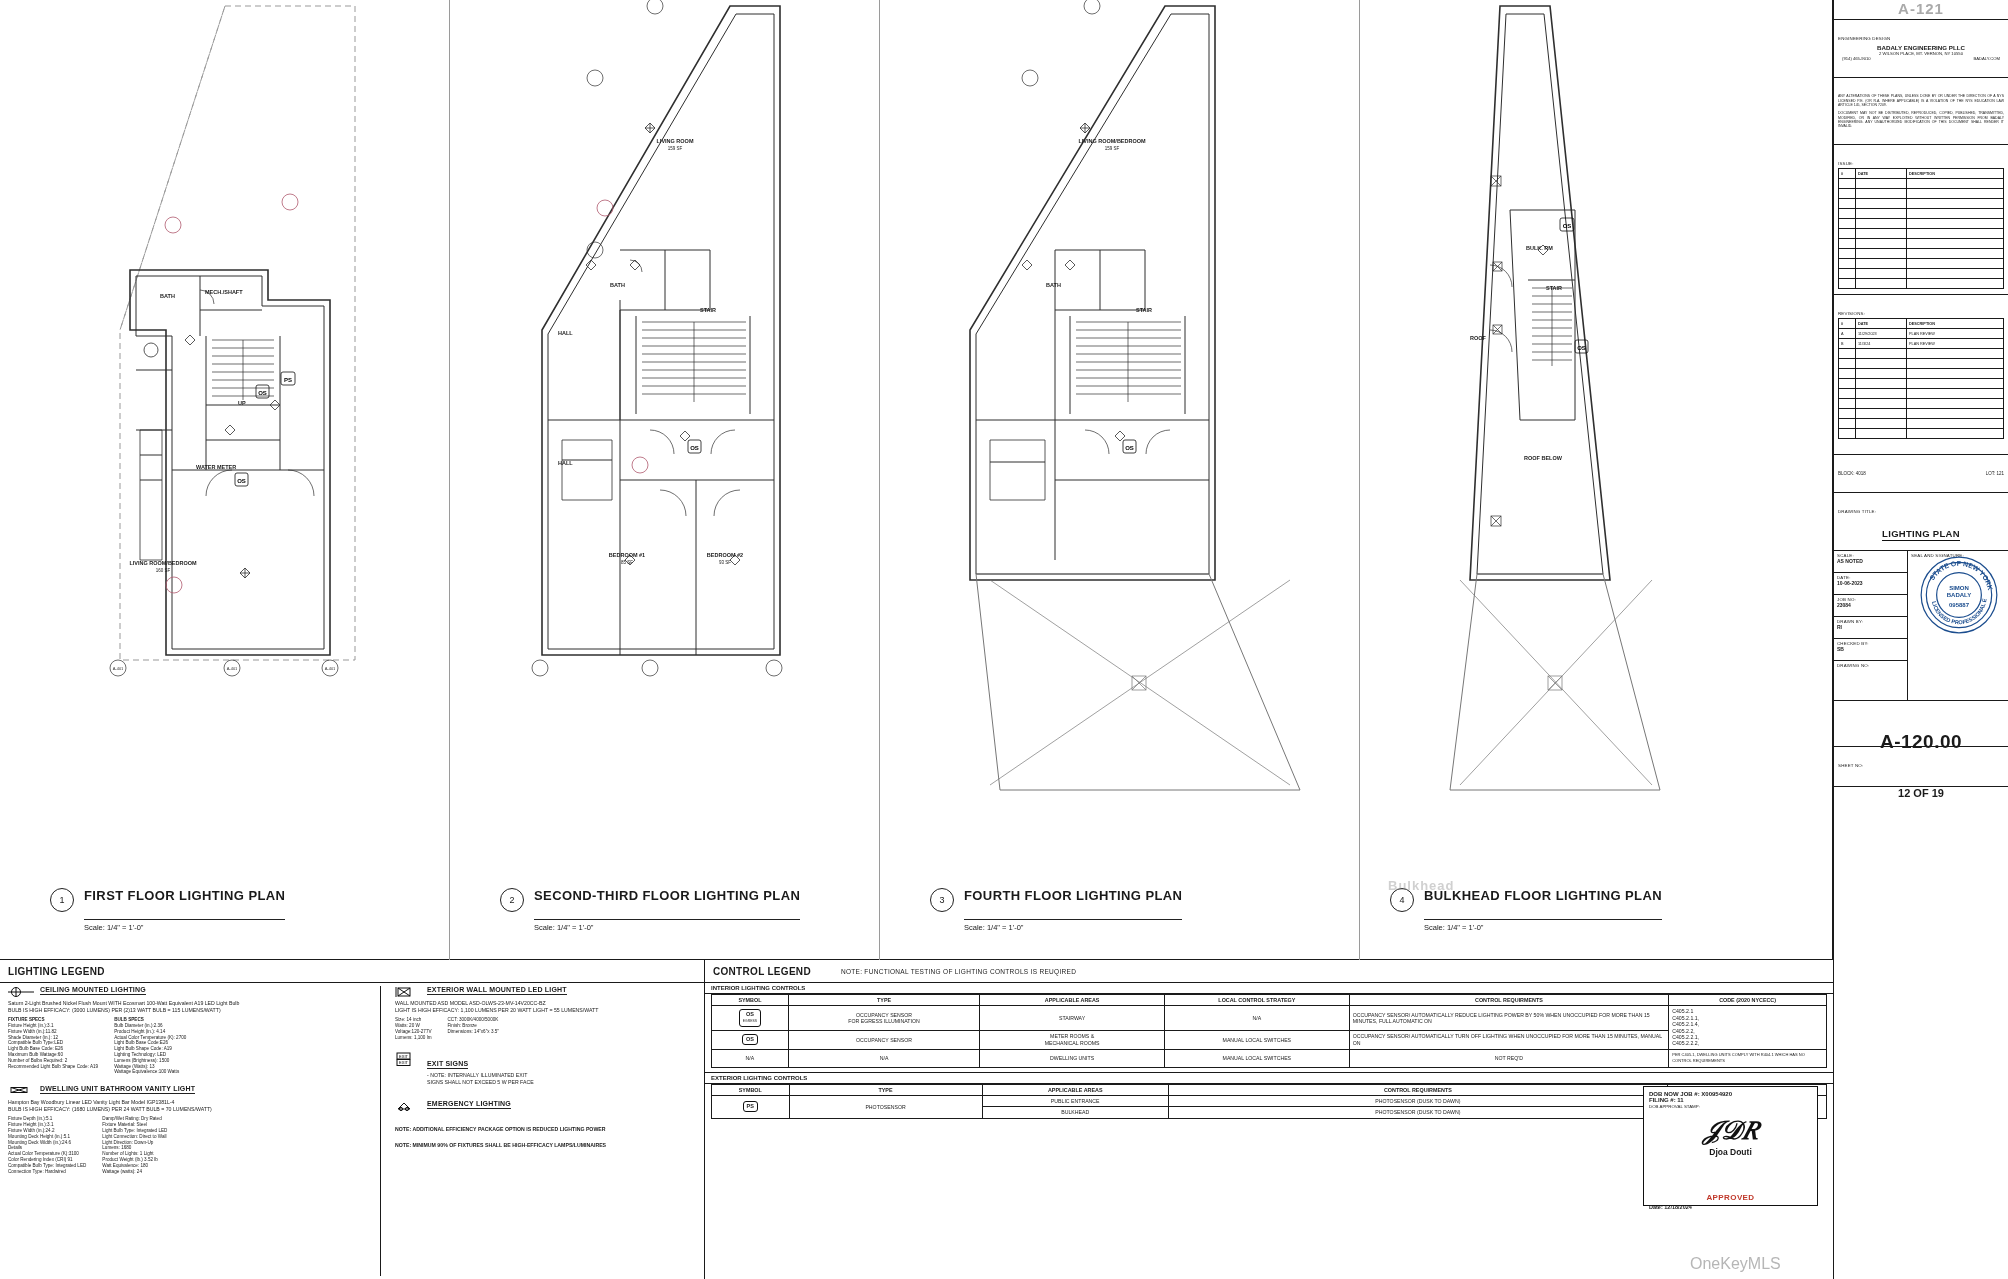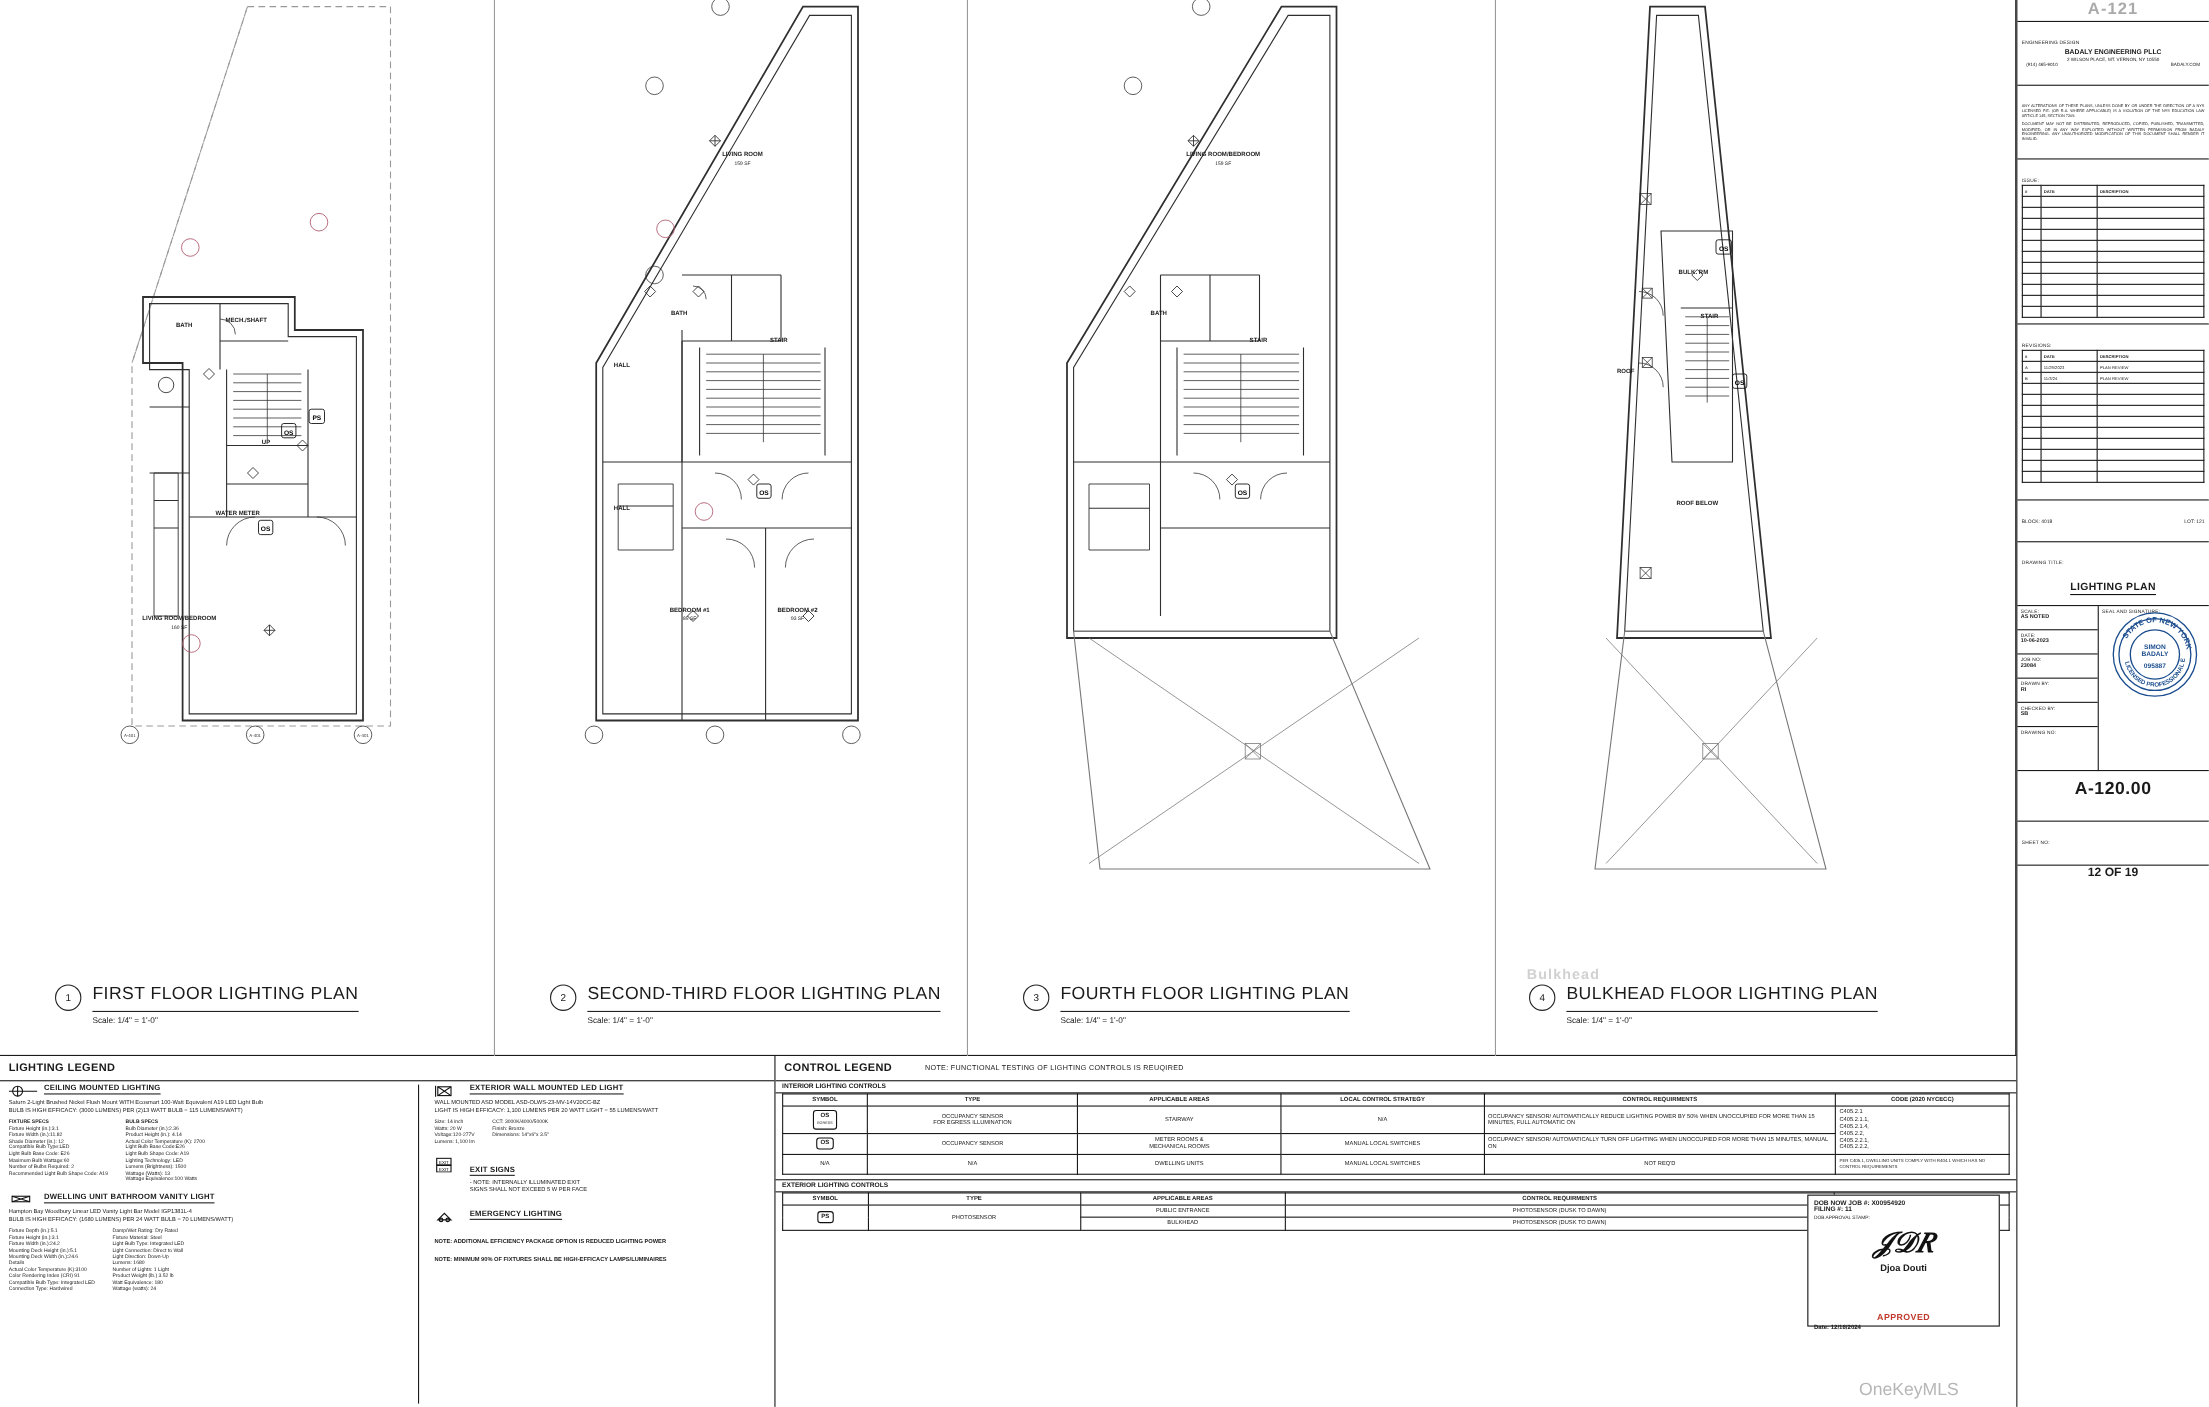--- a/index.html
+++ b/index.html
@@ -13,21 +13,21 @@
   #drawing-area{left:0;top:0;width:1833px;height:960px;border-right:1px solid #1a1a1a;border-bottom:1px solid #1a1a1a;box-sizing:border-box;}
   .plan-col{position:absolute;top:0;height:960px;border-right:1px solid #9a9a9a;box-sizing:border-box;}
   #plan-1{left:0;width:450px;}
   #plan-2{left:450px;width:430px;}
   #plan-3{left:880px;width:480px;}
   #plan-4{left:1360px;width:473px;border-right:none;}
 
   .plan-canvas{position:absolute;left:0;top:0;right:0;bottom:100px;}
   .plan-title{position:absolute;bottom:28px;left:50px;display:flex;align-items:flex-start;gap:10px;}
   .plan-num{width:22px;height:22px;border-radius:50%;border:1px solid #222;display:flex;align-items:center;justify-content:center;font-size:9px;flex:none;}
-  .plan-name{font-size:16px;font-weight:normal;letter-spacing:.4px;border-bottom:1.5px solid #222;padding-bottom:6px;white-space:nowrap;}
+  .plan-name{font-size:13px;font-weight:bold;letter-spacing:.4px;border-bottom:1.5px solid #222;padding-bottom:16px;white-space:nowrap;}
   .plan-scale{font-size:7.5px;margin-top:3px;}
 
   
   svg{display:block;}
 
   .room-lbl{position:absolute;font-size:5.5px;text-align:center;line-height:7px;}
   .room-lbl b{font-weight:bold;font-size:5.5px;}
   .room-lbl span{font-size:4.5px;}
 
   
@@ -66,21 +66,21 @@
   .eng-sub{font-size:4.2px;line-height:5.2px;}
   .legal{font-size:3.5px;line-height:4.3px;text-align:justify;}
 
   table.tbt{border-collapse:collapse;width:100%;font-size:3.8px;}
   table.tbt th,table.tbt td{border:1px solid #1a1a1a;height:9px;padding:0 2px;text-align:left;}
   table.tbt th{font-size:3.8px;font-weight:bold;}
 
   .proj-title{font-size:6.4px;font-weight:bold;text-align:center;line-height:8px;}
   .addr{font-size:8px;font-weight:bold;text-align:center;border-bottom:1.4px solid #111;display:inline-block;}
   .dwg-title{font-size:9.5px;font-weight:bold;text-align:center;letter-spacing:.3px;border-bottom:1.4px solid #111;display:inline-block;padding-bottom:1px;}
-  .sheet-no{font-size:16px;font-weight:bold;letter-spacing:.5px;}
+  .sheet-no{font-size:19px;font-weight:bold;letter-spacing:.5px;margin-top:22px;}
   .sheet-of{font-size:11px;font-weight:bold;}
 
   
   #dob-stamp{position:absolute;left:1643px;top:1086px;width:175px;height:120px;border:1.5px solid #111;background:#fff;box-sizing:border-box;padding:4px 5px;}
   #dob-stamp .l1{font-size:6px;font-weight:bold;}
   #dob-stamp .l2{font-size:6px;font-weight:bold;}
   .approved{color:#c0392b;font-size:8px;font-weight:bold;letter-spacing:.4px;margin-top:36px;}
   .sig-name{font-size:8.5px;font-weight:bold;}
   .sig-script{font-family:"DejaVu Serif",serif;font-style:italic;font-size:26px;font-weight:bold;color:#111;line-height:22px;}
 

